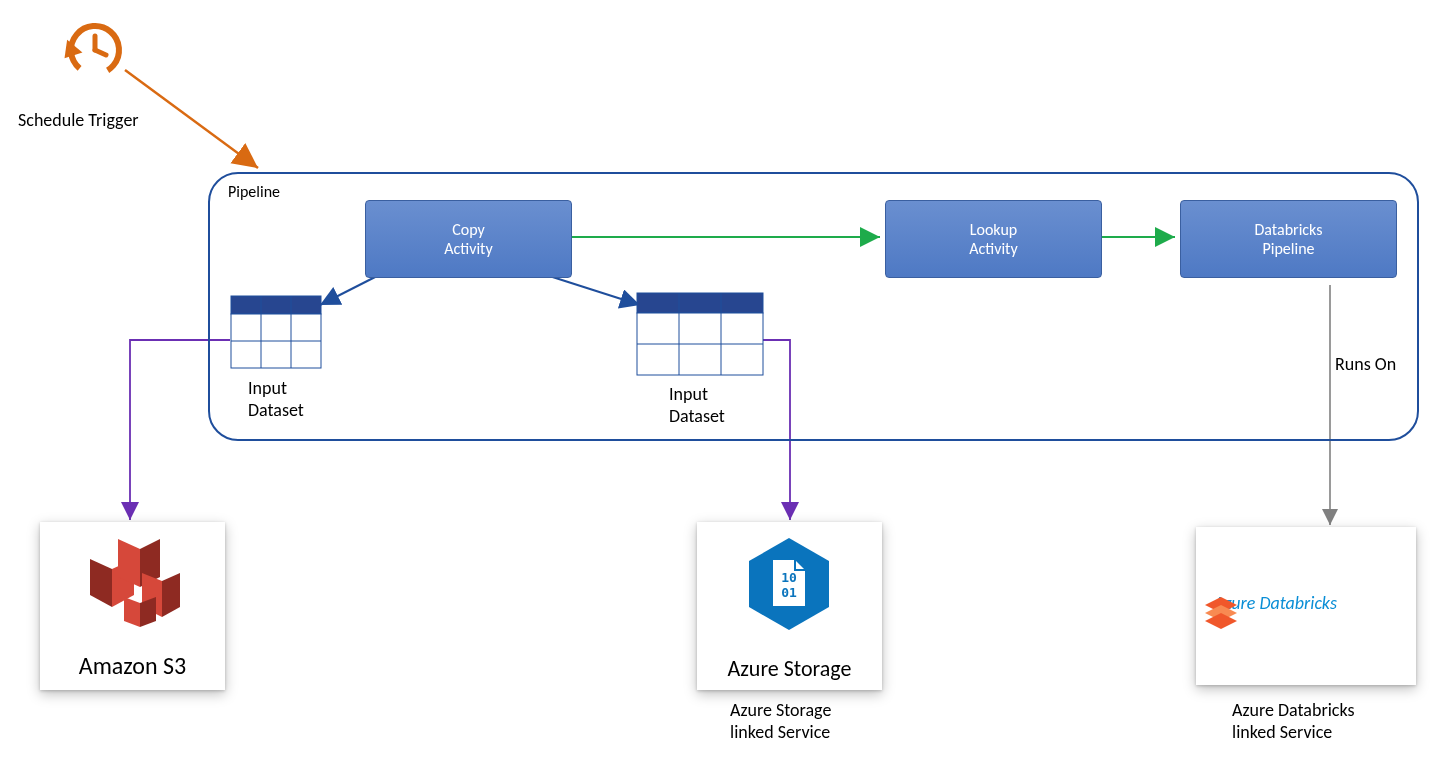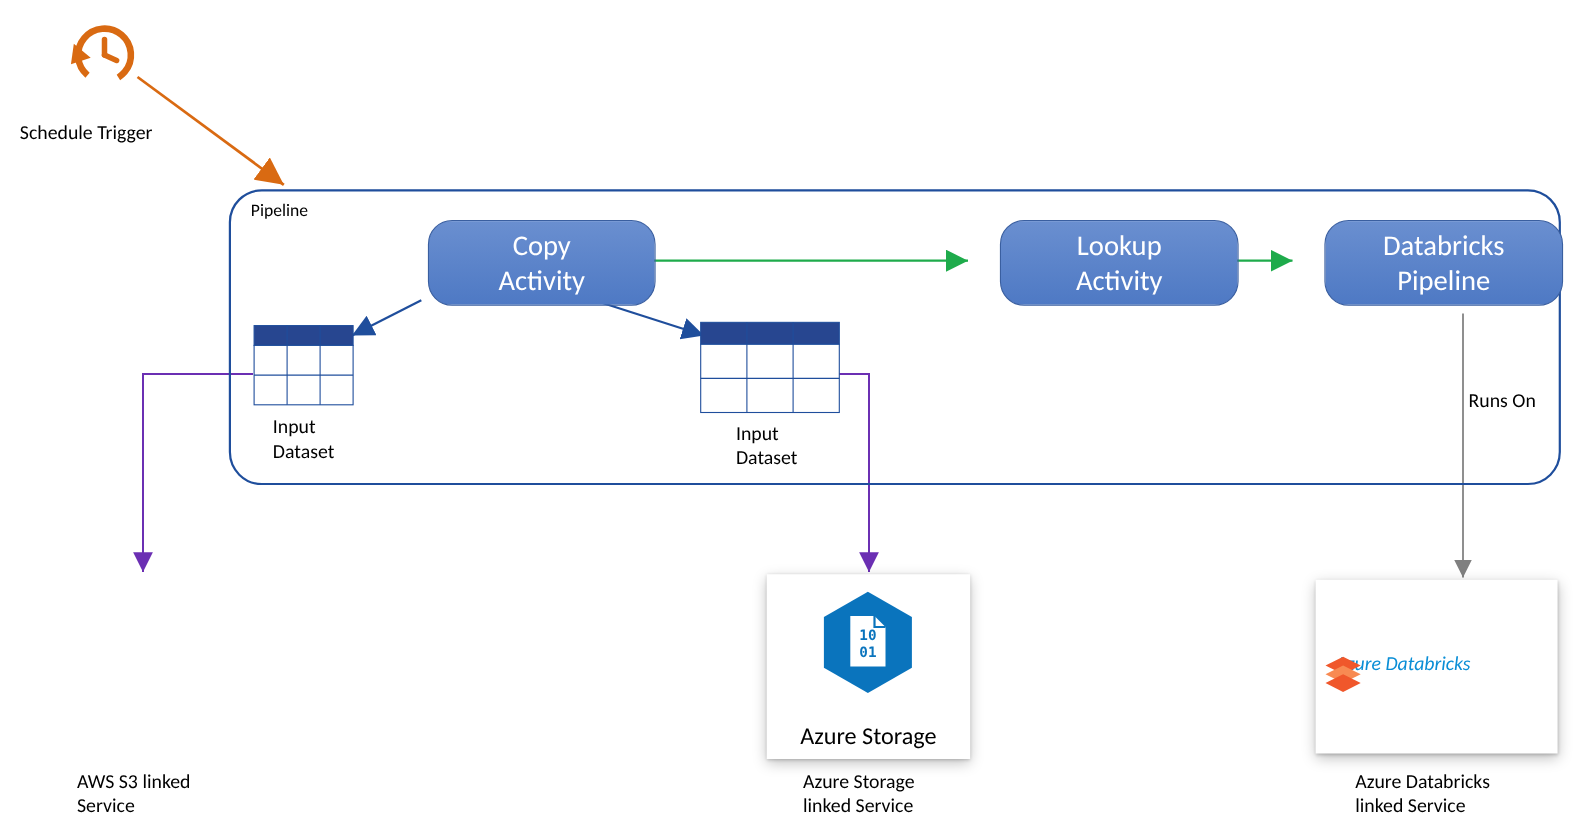--- a/index.html
+++ b/index.html
@@ -17,29 +17,28 @@
     position: absolute;
     font-size: 18px;
     line-height: 1.2;
     text-align: left;
     white-space: pre;
   }
   .activity {
     position: absolute;
     background: linear-gradient(#6a8fd0, #4e79c4);
     border: 1px solid #3a5fa0;
-    border-radius: 22px;
+    border-radius: 4px;
     color: #fff;
-    font-size: 26px;
+    font-size: 16px;
     display: flex;
     align-items: center;
     justify-content: center;
     text-align: center;
     white-space: pre;
-    margin-left: 24px;
   }
   .pipeline {
     position: absolute;
     border: 2px solid #1f4e9c;
     border-radius: 30px;
   }
   .pipeline-label {
     position: absolute;
     font-size: 16px;
   }
@@ -126,22 +125,36 @@
     <rect x="1" y="21" width="126" height="62" fill="#fff" stroke="#1f4e9c"></rect>
     <line x1="43" y1="1" x2="43" y2="83" stroke="#1f4e9c"></line>
     <line x1="85" y1="1" x2="85" y2="83" stroke="#1f4e9c"></line>
     <line x1="1" y1="52" x2="127" y2="52" stroke="#1f4e9c"></line>
   </svg>
   <div class="label" style="left:669px;top:384px">Input
 Dataset</div>
 
   <div class="label" style="left:1335px;top:354px;text-align:left">Runs On</div>
 
-  <div class="label" style="left:70px;top:700px">AWS S3 linked
-Service</div>
+  <div class="service" style="left:40px;top:522px;width:185px;height:168px">
+    <svg width="185" height="125">
+      <g transform="translate(92,55)">
+
+        <polygon points="-42,18 -20,30 -20,-8 -42,-18" fill="#8e2a22"></polygon>
+        <polygon points="-20,30 2,18 2,-18 -20,-8" fill="#d6483a"></polygon>
+        <polygon points="-14,-38 8,-28 8,10 -14,0" fill="#d6483a"></polygon>
+        <polygon points="8,-28 28,-38 28,0 8,10" fill="#8e2a22"></polygon>
+        <polygon points="10,30 30,40 30,4 10,-4" fill="#d6483a"></polygon>
+        <polygon points="30,40 48,30 48,-4 30,4" fill="#8e2a22"></polygon>
+        <polygon points="-8,44 8,50 8,26 -8,20" fill="#d6483a"></polygon>
+        <polygon points="8,50 24,44 24,20 8,26" fill="#8e2a22"></polygon>
+      </g>
+    </svg>
+    <div style="position:absolute;left:0;right:0;bottom:10px;text-align:center;font-size:24px;font-weight:500">Amazon S3</div>
+  </div>
 
   <div class="service" style="left:697px;top:522px;width:185px;height:168px">
     <svg width="185" height="128">
       <g transform="translate(92,62)">
         <polygon points="0,-46 40,-23 40,23 0,46 -40,23 -40,-23" fill="#0a74bd"></polygon>
 
         <path d="M -16,-24 h 22 l 10,10 v 36 h -32 z" fill="#fff"></path>
         <path d="M 6,-24 v10 h10" fill="none" stroke="#0a74bd" stroke-width="2"></path>
         <text x="0" y="-2" text-anchor="middle" font-size="13" font-family="monospace" fill="#0a74bd" font-weight="700">10</text>
         <text x="0" y="13" text-anchor="middle" font-size="13" font-family="monospace" fill="#0a74bd" font-weight="700">01</text>

